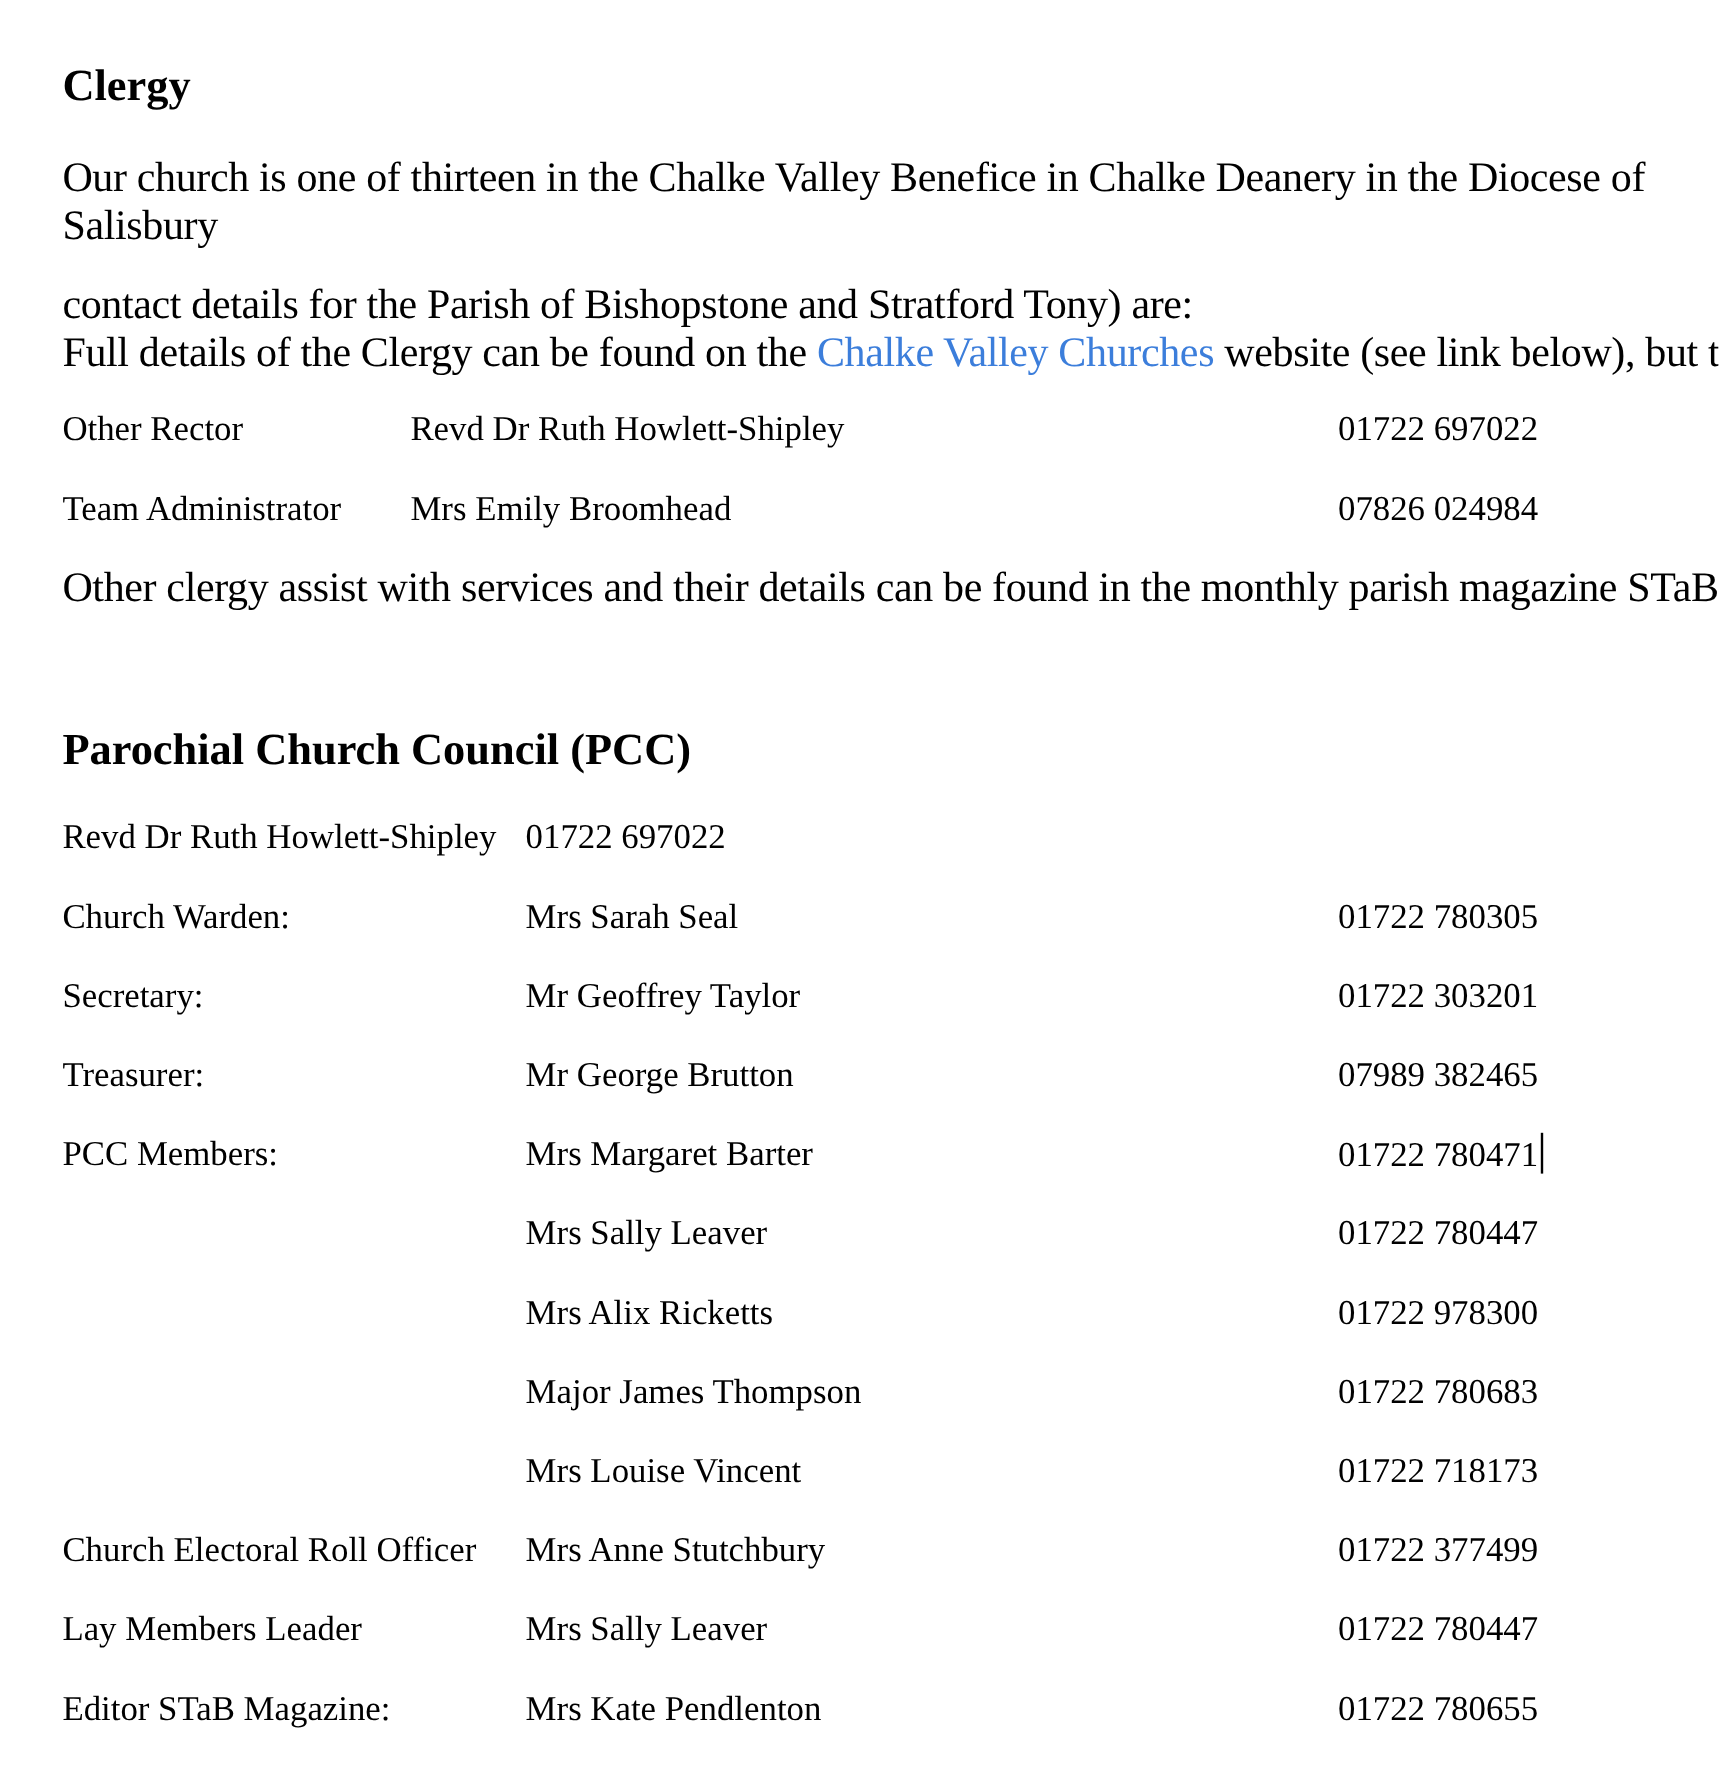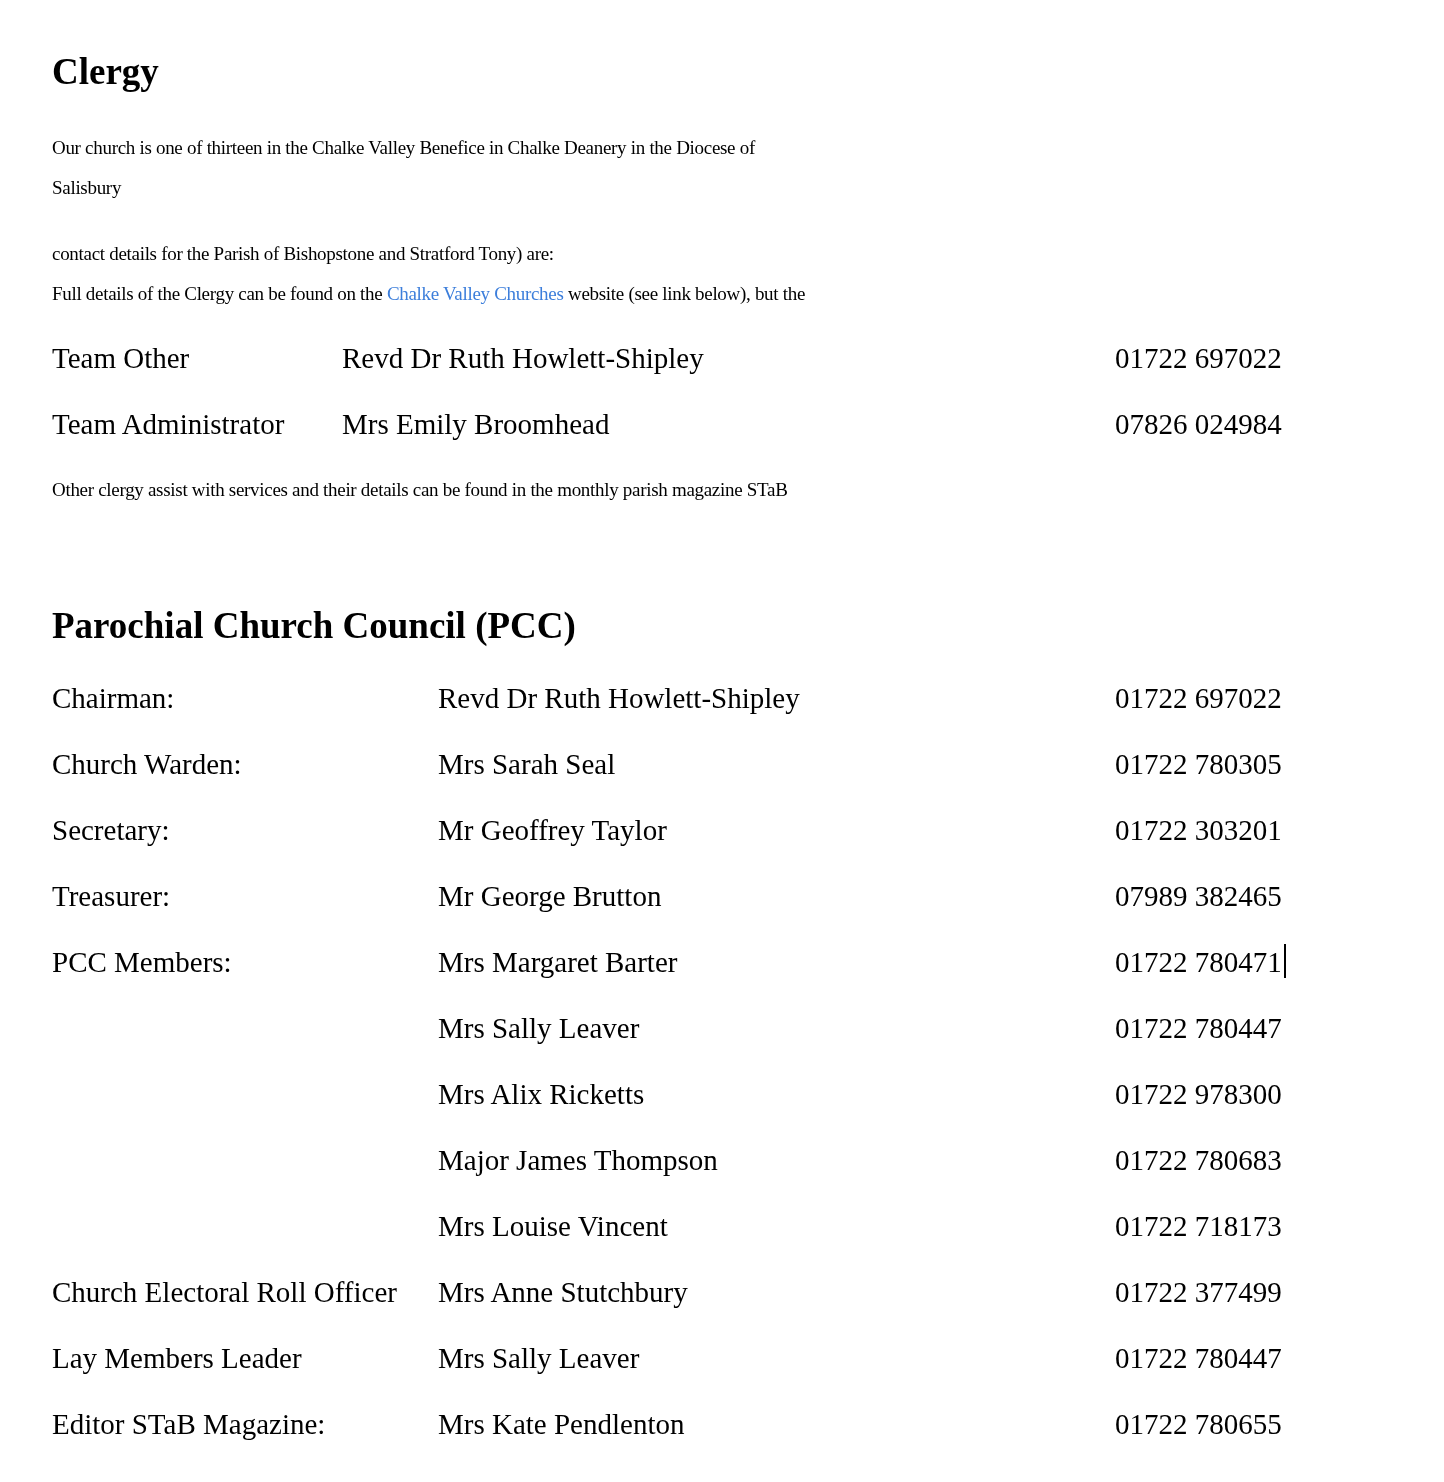--- a/index.html
+++ b/index.html
@@ -21,21 +21,21 @@
   }
   h1.doc-heading {
     margin: 0;
     font-size: 37px;
     line-height: 44px;
     font-weight: bold;
     white-space: nowrap;
   }
   .para {
     margin: 0;
-    font-size: 19px;
+    font-size: 35px;
     line-height: 40px;
     letter-spacing: -0.3px;
   }
   .para .line { display: block; white-space: nowrap; }
   .para.intro  { margin-top: 34px; }
   .para.details { margin-top: 26px; }
   .para.note { margin-top: 0; line-height: 36px; white-space: nowrap; }
   a.doc-link {
     color: var(--link-color, #3c7edb);
     text-decoration: none;
@@ -76,39 +76,38 @@
     <span class="line">Salisbury</span>
   </p>
 
   <p class="para details">
     <span class="line">contact details for the Parish of Bishopstone and Stratford Tony) are:</span>
     <span class="line"><span>Full details of the Clergy can be found on the </span><a class="doc-link">Chalke Valley Churches</a><span> website (see link below), but the</span></span>
   </p>
 
   <div class="contact-table clergy" id="clergy-table">
   <div class="row">
-    <span class="role">Team Other</span>
+    <span class="role">Other Rector</span>
     <span class="name">Revd Dr Ruth Howlett-Shipley</span>
     <span class="phone"><span class="phone-text">01722 697022</span></span>
   </div>
 
   <div class="row">
     <span class="role">Team Administrator</span>
     <span class="name">Mrs Emily Broomhead</span>
     <span class="phone"><span class="phone-text">07826 024984</span></span>
   </div>
 </div>
 
   <p class="para note">Other clergy assist with services and their details can be found in the monthly parish magazine STaB</p>
 
   <h1 class="doc-heading pcc-heading">Parochial Church Council (PCC)</h1>
 
   <div class="contact-table pcc" id="pcc-table">
   <div class="row">
-    <span class="role">Chairman:</span>
     <span class="name">Revd Dr Ruth Howlett-Shipley</span>
     <span class="phone"><span class="phone-text">01722 697022</span></span>
   </div>
 
   <div class="row">
     <span class="role">Church Warden:</span>
     <span class="name">Mrs Sarah Seal</span>
     <span class="phone"><span class="phone-text">01722 780305</span></span>
   </div>
 

